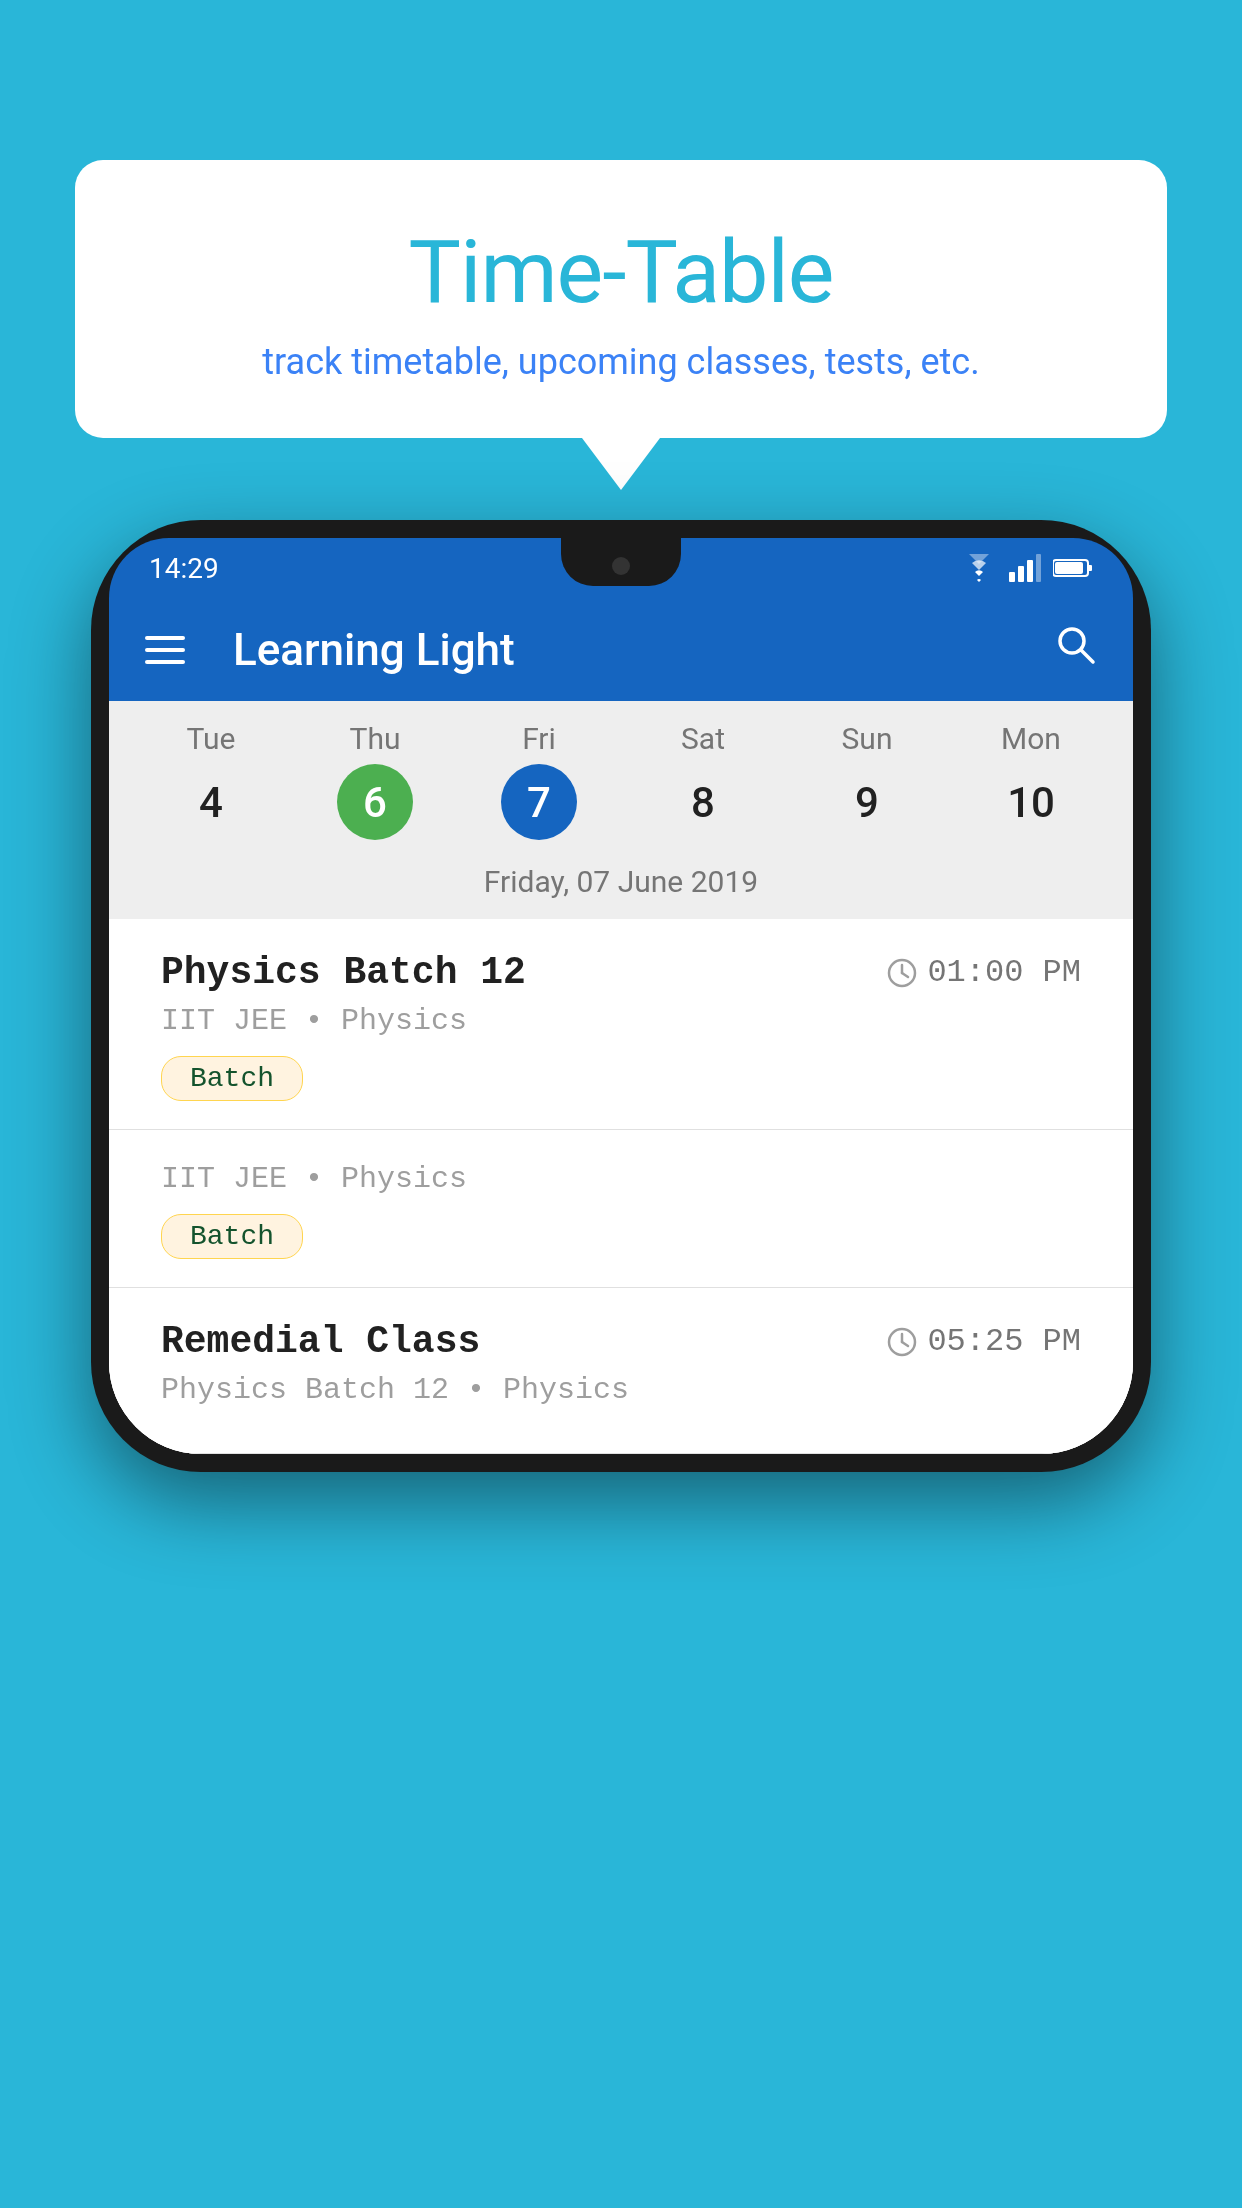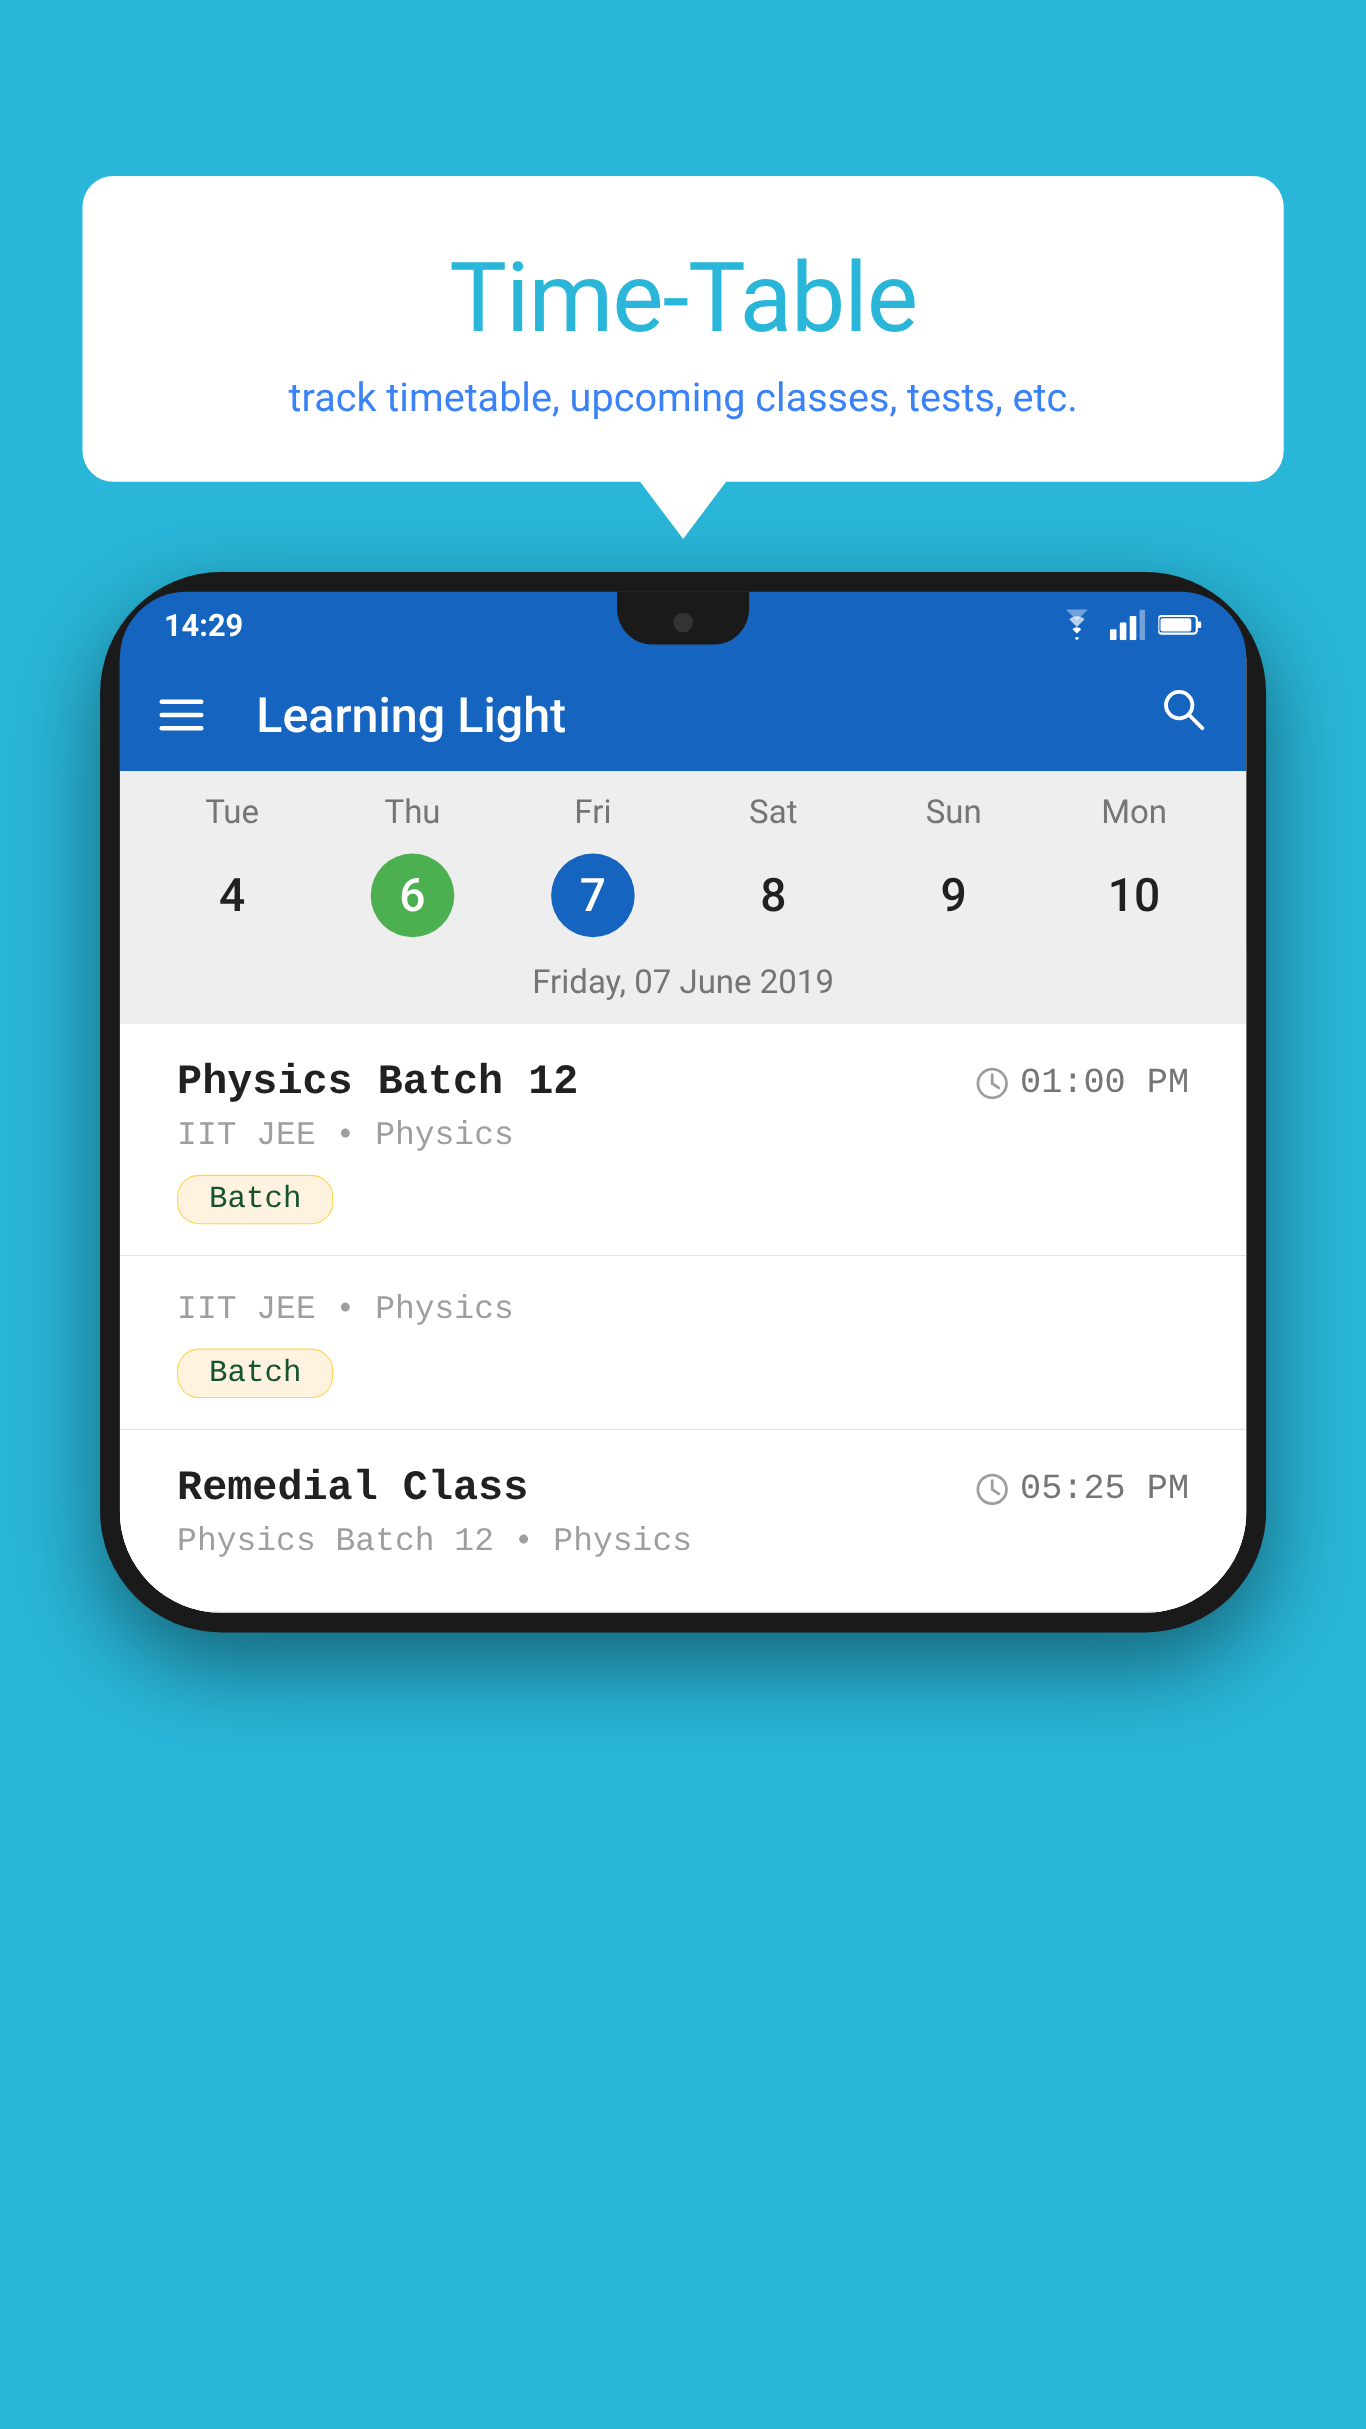--- a/index.html
+++ b/index.html
@@ -82,21 +82,21 @@
       align-items: center;
       justify-content: space-between;
       padding: 0 40px;
       background: #1565C0;
       border-radius: 92px 92px 0 0;
     }
 
     .status-time {
       color: white;
       font-size: 28px;
-      font-weight: 700;
+      font-weight: 400;
     }
 
     .notch {
       width: 120px;
       height: 48px;
       background: #1a1a1a;
       border-radius: 0 0 32px 32px;
       position: absolute;
       left: 50%;
       transform: translateX(-50%);
@@ -175,21 +175,21 @@
     .days-row {
       display: flex;
       justify-content: space-around;
       padding: 0 20px;
     }
 
     .day-col {
       display: flex;
       flex-direction: column;
       align-items: center;
-      gap: 20px;
+      gap: 8px;
       width: 130px;
     }
 
     .day-name {
       color: #757575;
       font-size: 30px;
       font-weight: 400;
     }
 
     .day-number {

